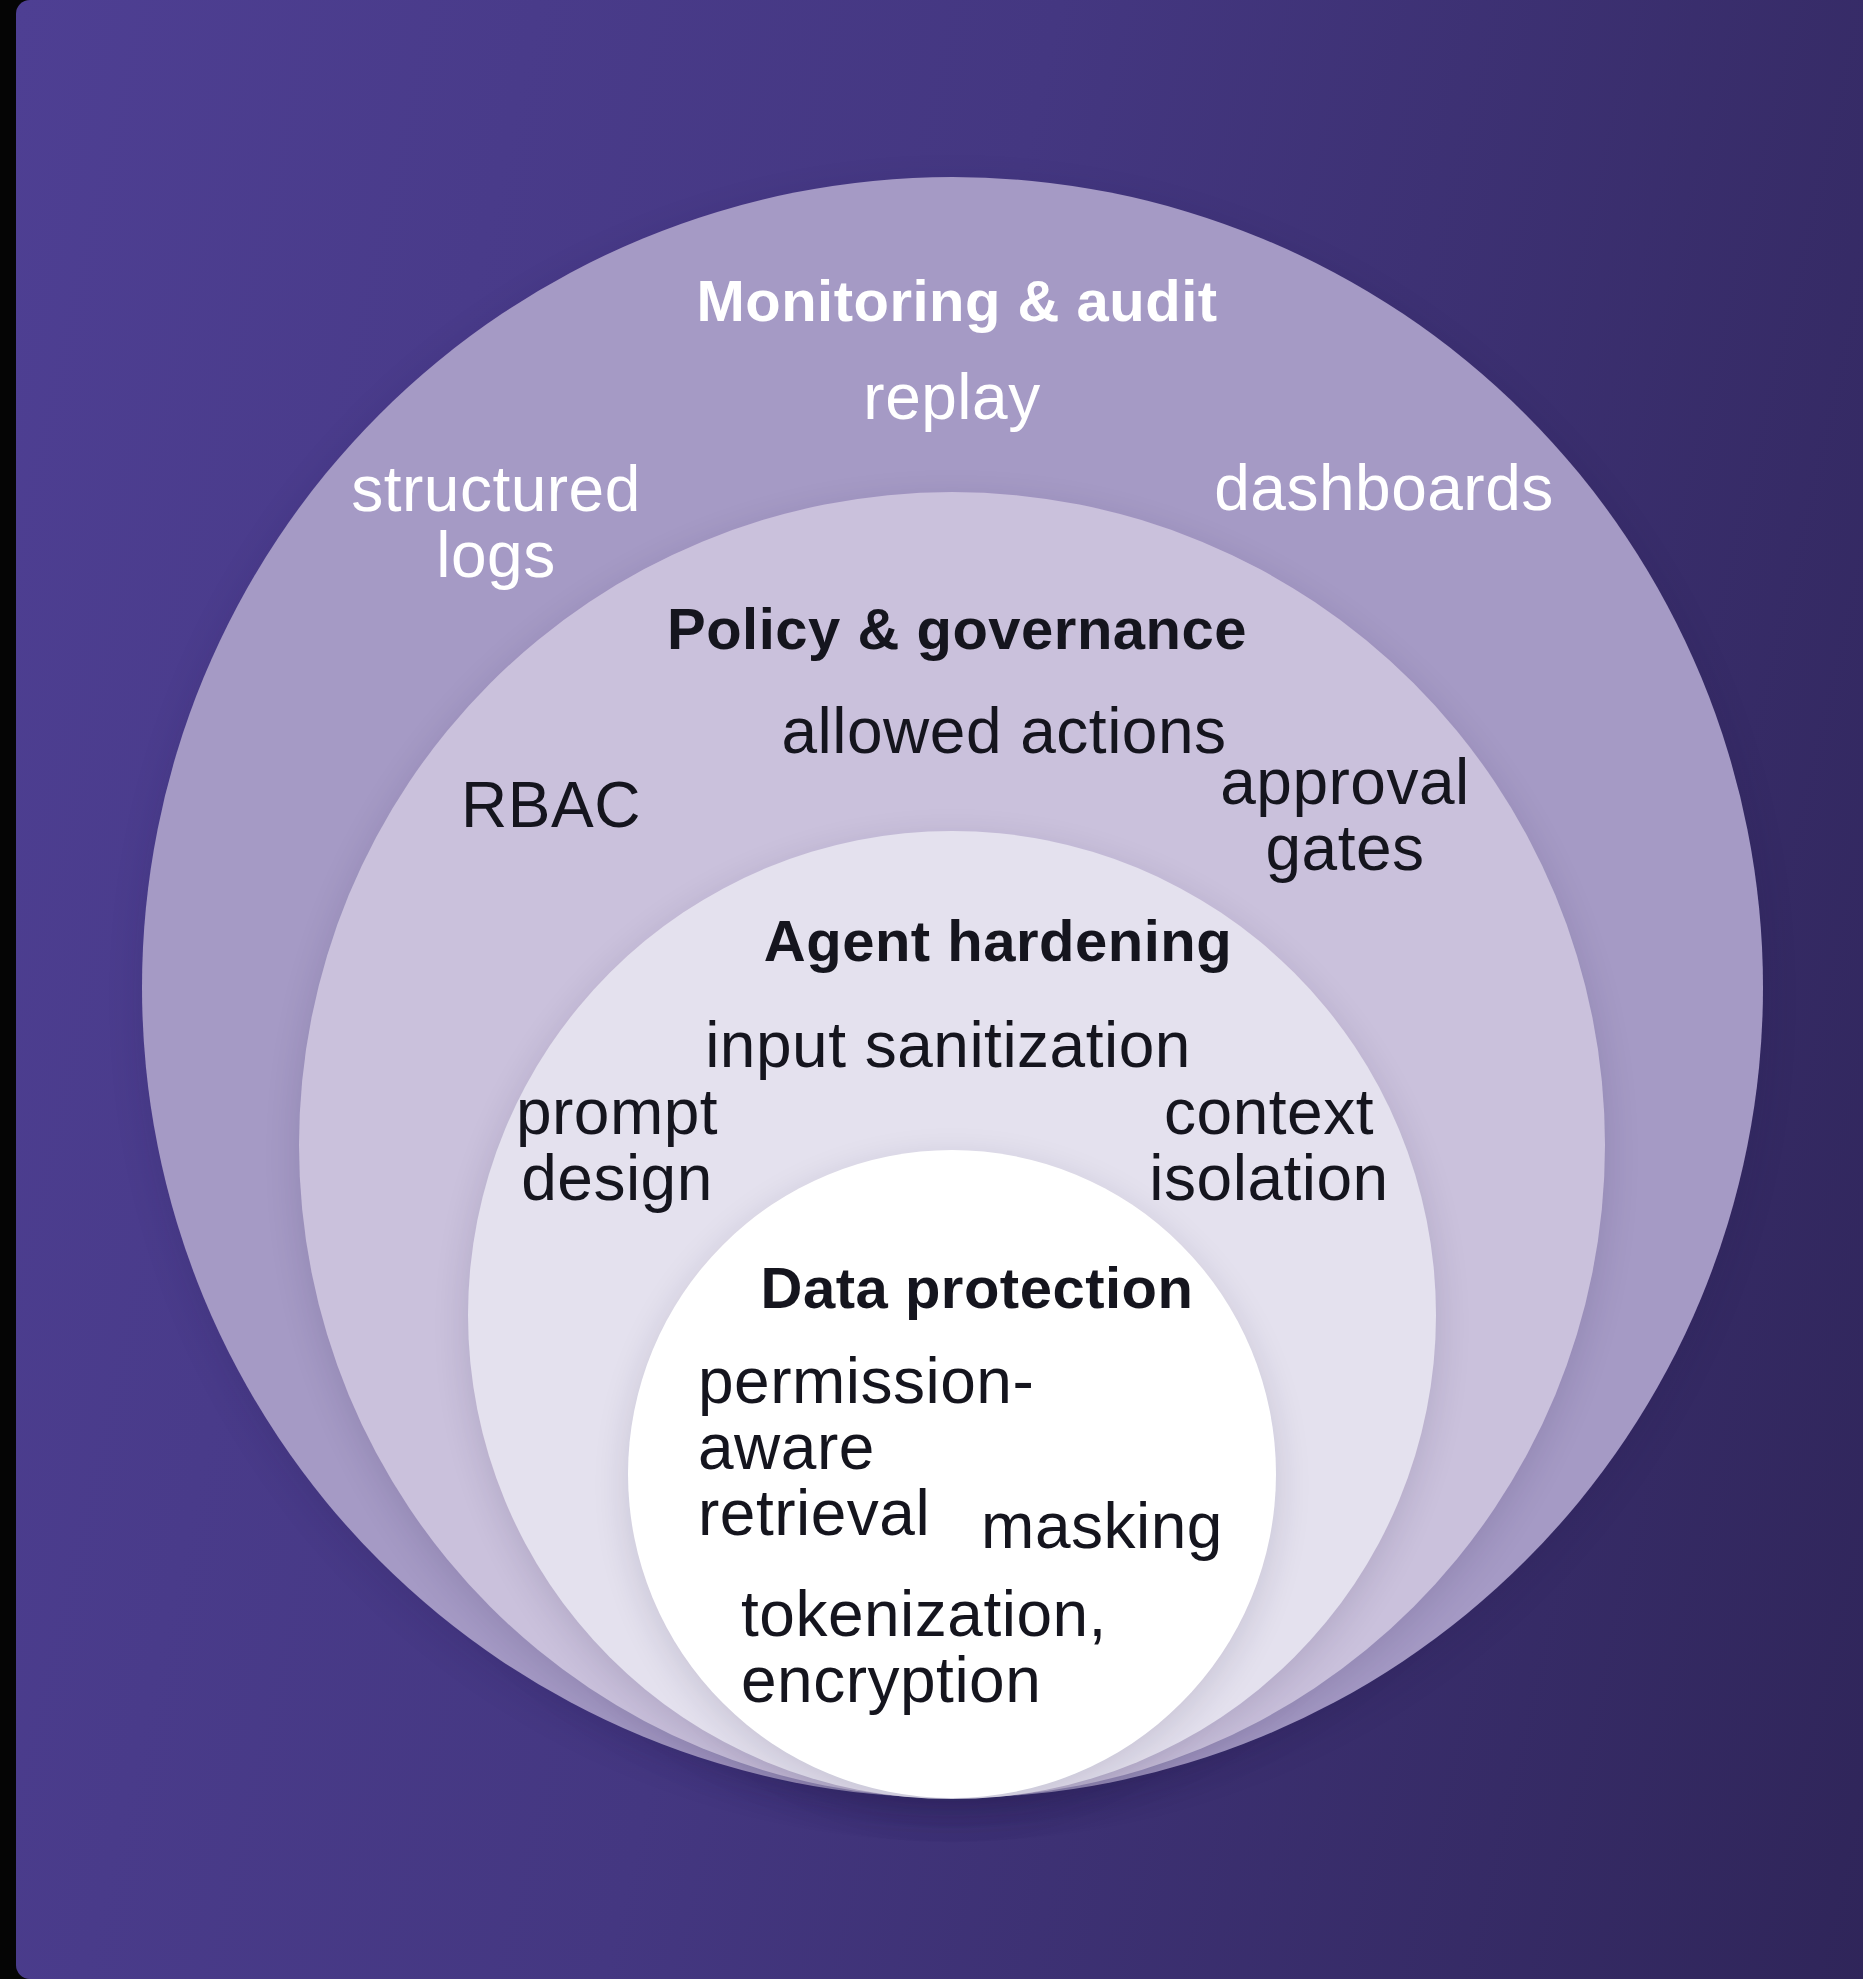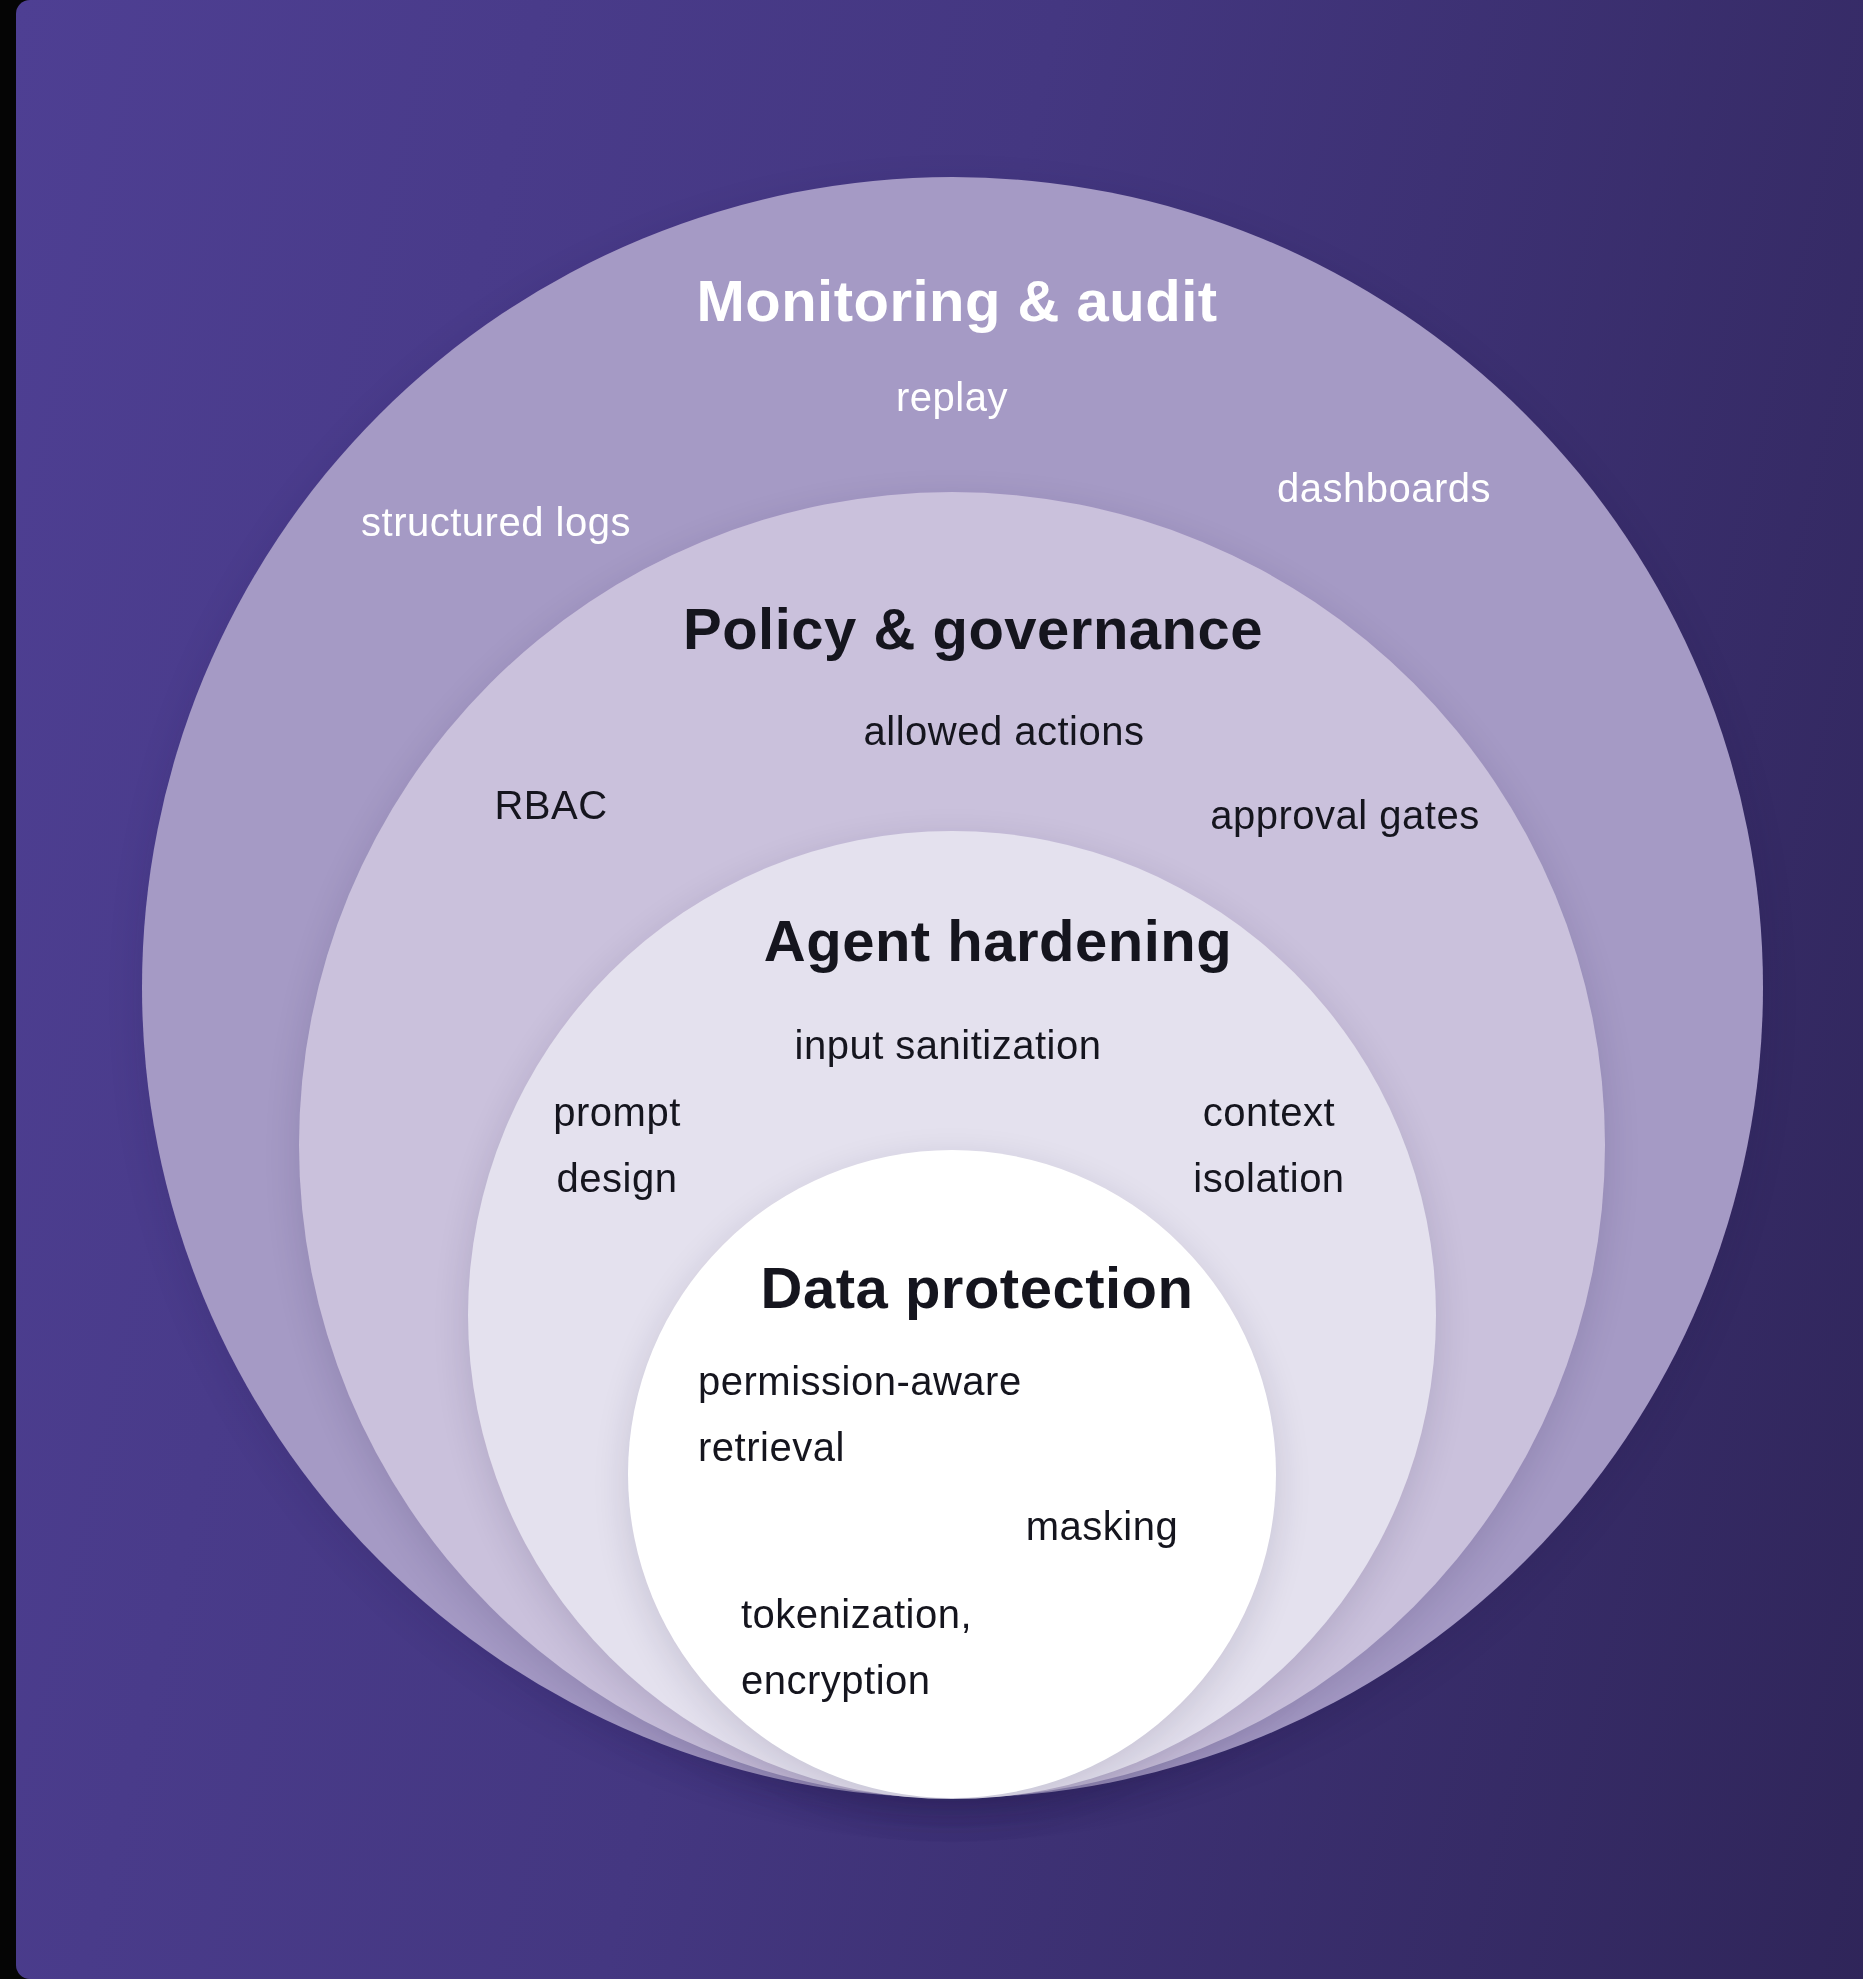--- a/index.html
+++ b/index.html
@@ -33,21 +33,21 @@
   }
   .ring-monitoring { left: 126px;  top: 177px;  width: 1621px; height: 1621px; }
   .ring-policy     { left: 283px;  top: 492px;  width: 1306px; height: 1306px; }
   .ring-hardening  { left: 452px;  top: 831px;  width: 968px; height: 968px; }
   .ring-data       { left: 612px;  top: 1150px; width: 648px;  height: 648px;  }
 
   .lbl {
     position: absolute;
     transform: translate(-50%, -50%);
     text-align: center;
-    font-size: 40px;
+    font-size: 64px;
     line-height: 66px;
     letter-spacing: 0.5px;
     white-space: nowrap;
     z-index: 10;
   }
   .lbl.wrap {
     white-space: normal;
   }
   .lbl.block {
     transform: translate(0, 0);
@@ -61,21 +61,21 @@
   }
   .light { color: #ffffff; }
   .dark  { color: #15151e; }
 
   
   .t-l1-title   { left: 941px; top: 301px;  }
   .t-replay     { left: 936px; top: 397px;  }
   .t-structured { left: 480px;  top: 522px;  width: 324px; }
   .t-dashboards { left: 1368px; top: 488px;  }
 
-  .t-l2-title   { left: 941px; top: 629px; margin-left: 16px;  }
+  .t-l2-title   { left: 941px; top: 629px;  }
   .t-allowed    { left: 940px; top: 731px; margin-left: 48px;  }
   .t-rbac       { left: 535px;  top: 805px;  }
   .t-approval   { left: 1329px; top: 815px;  width: 297px; text-align: center; }
 
   .t-l3-title   { left: 936px; top: 941px; margin-left: 46px; }
   .t-input      { left: 932px; top: 1045px; }
   .t-prompt     { left: 601px;  top: 1145px; width: 252px; }
   .t-context    { left: 1253px; top: 1145px; width: 252px; }
 
   .t-l4-title   { left: 961px; top: 1288px; }

